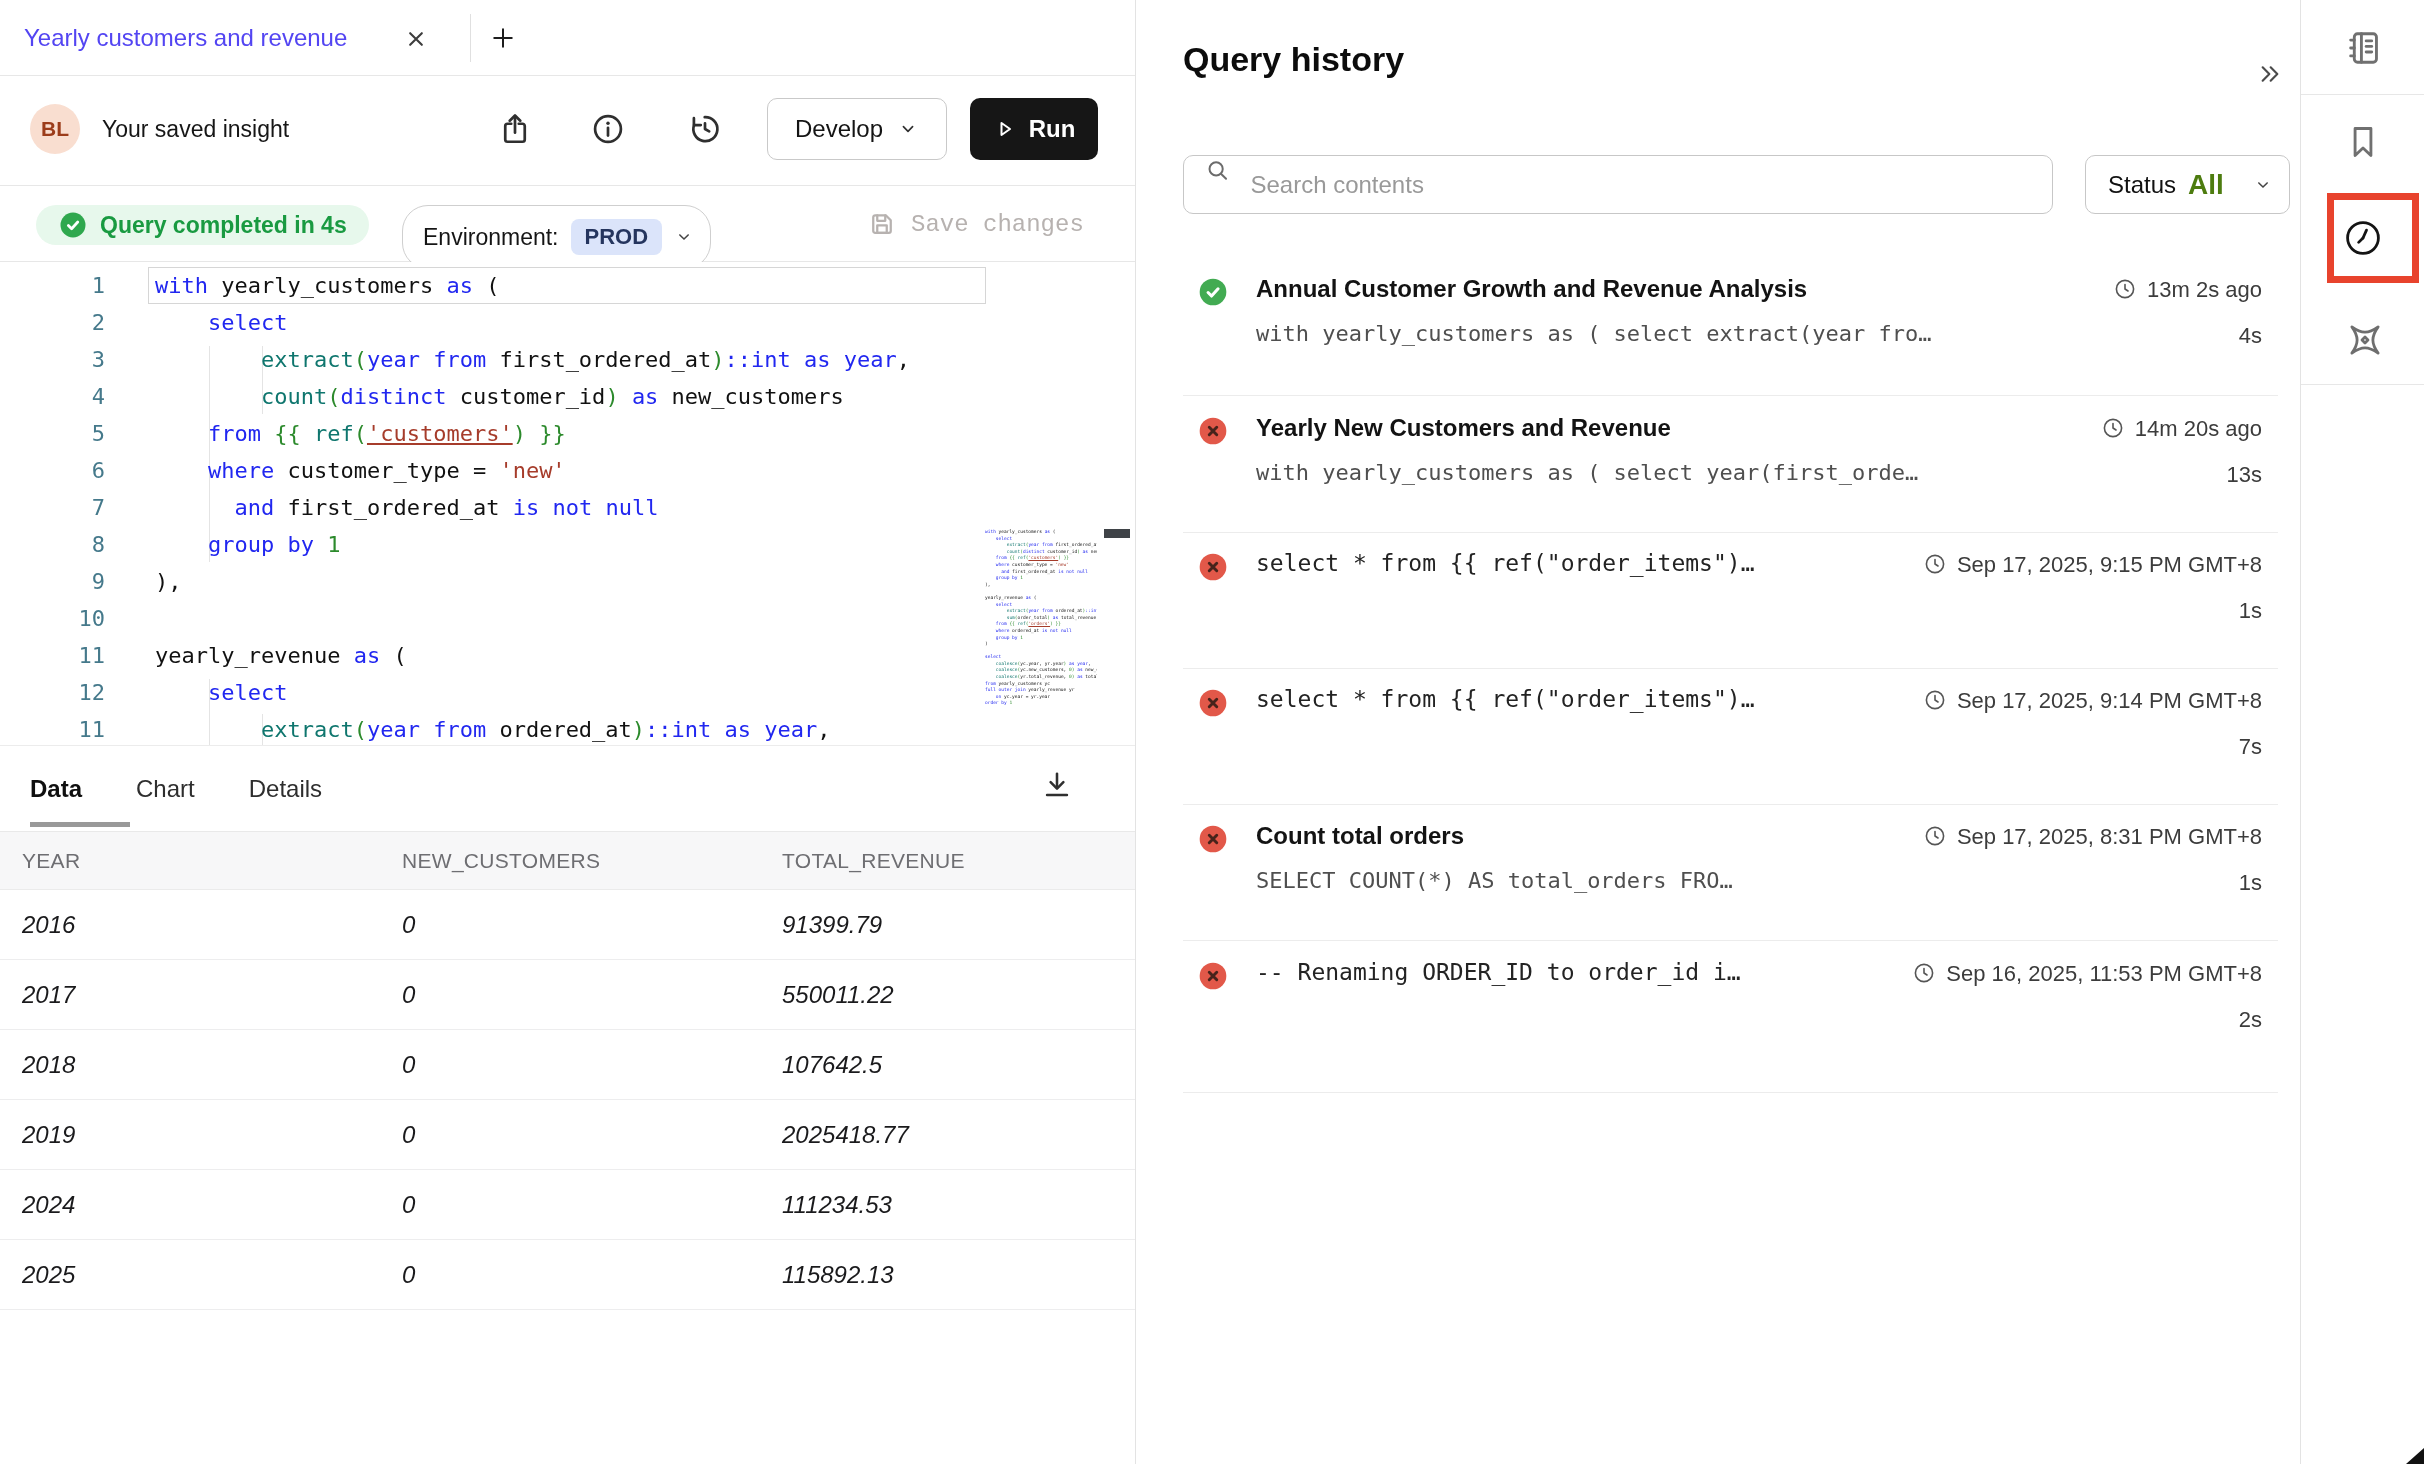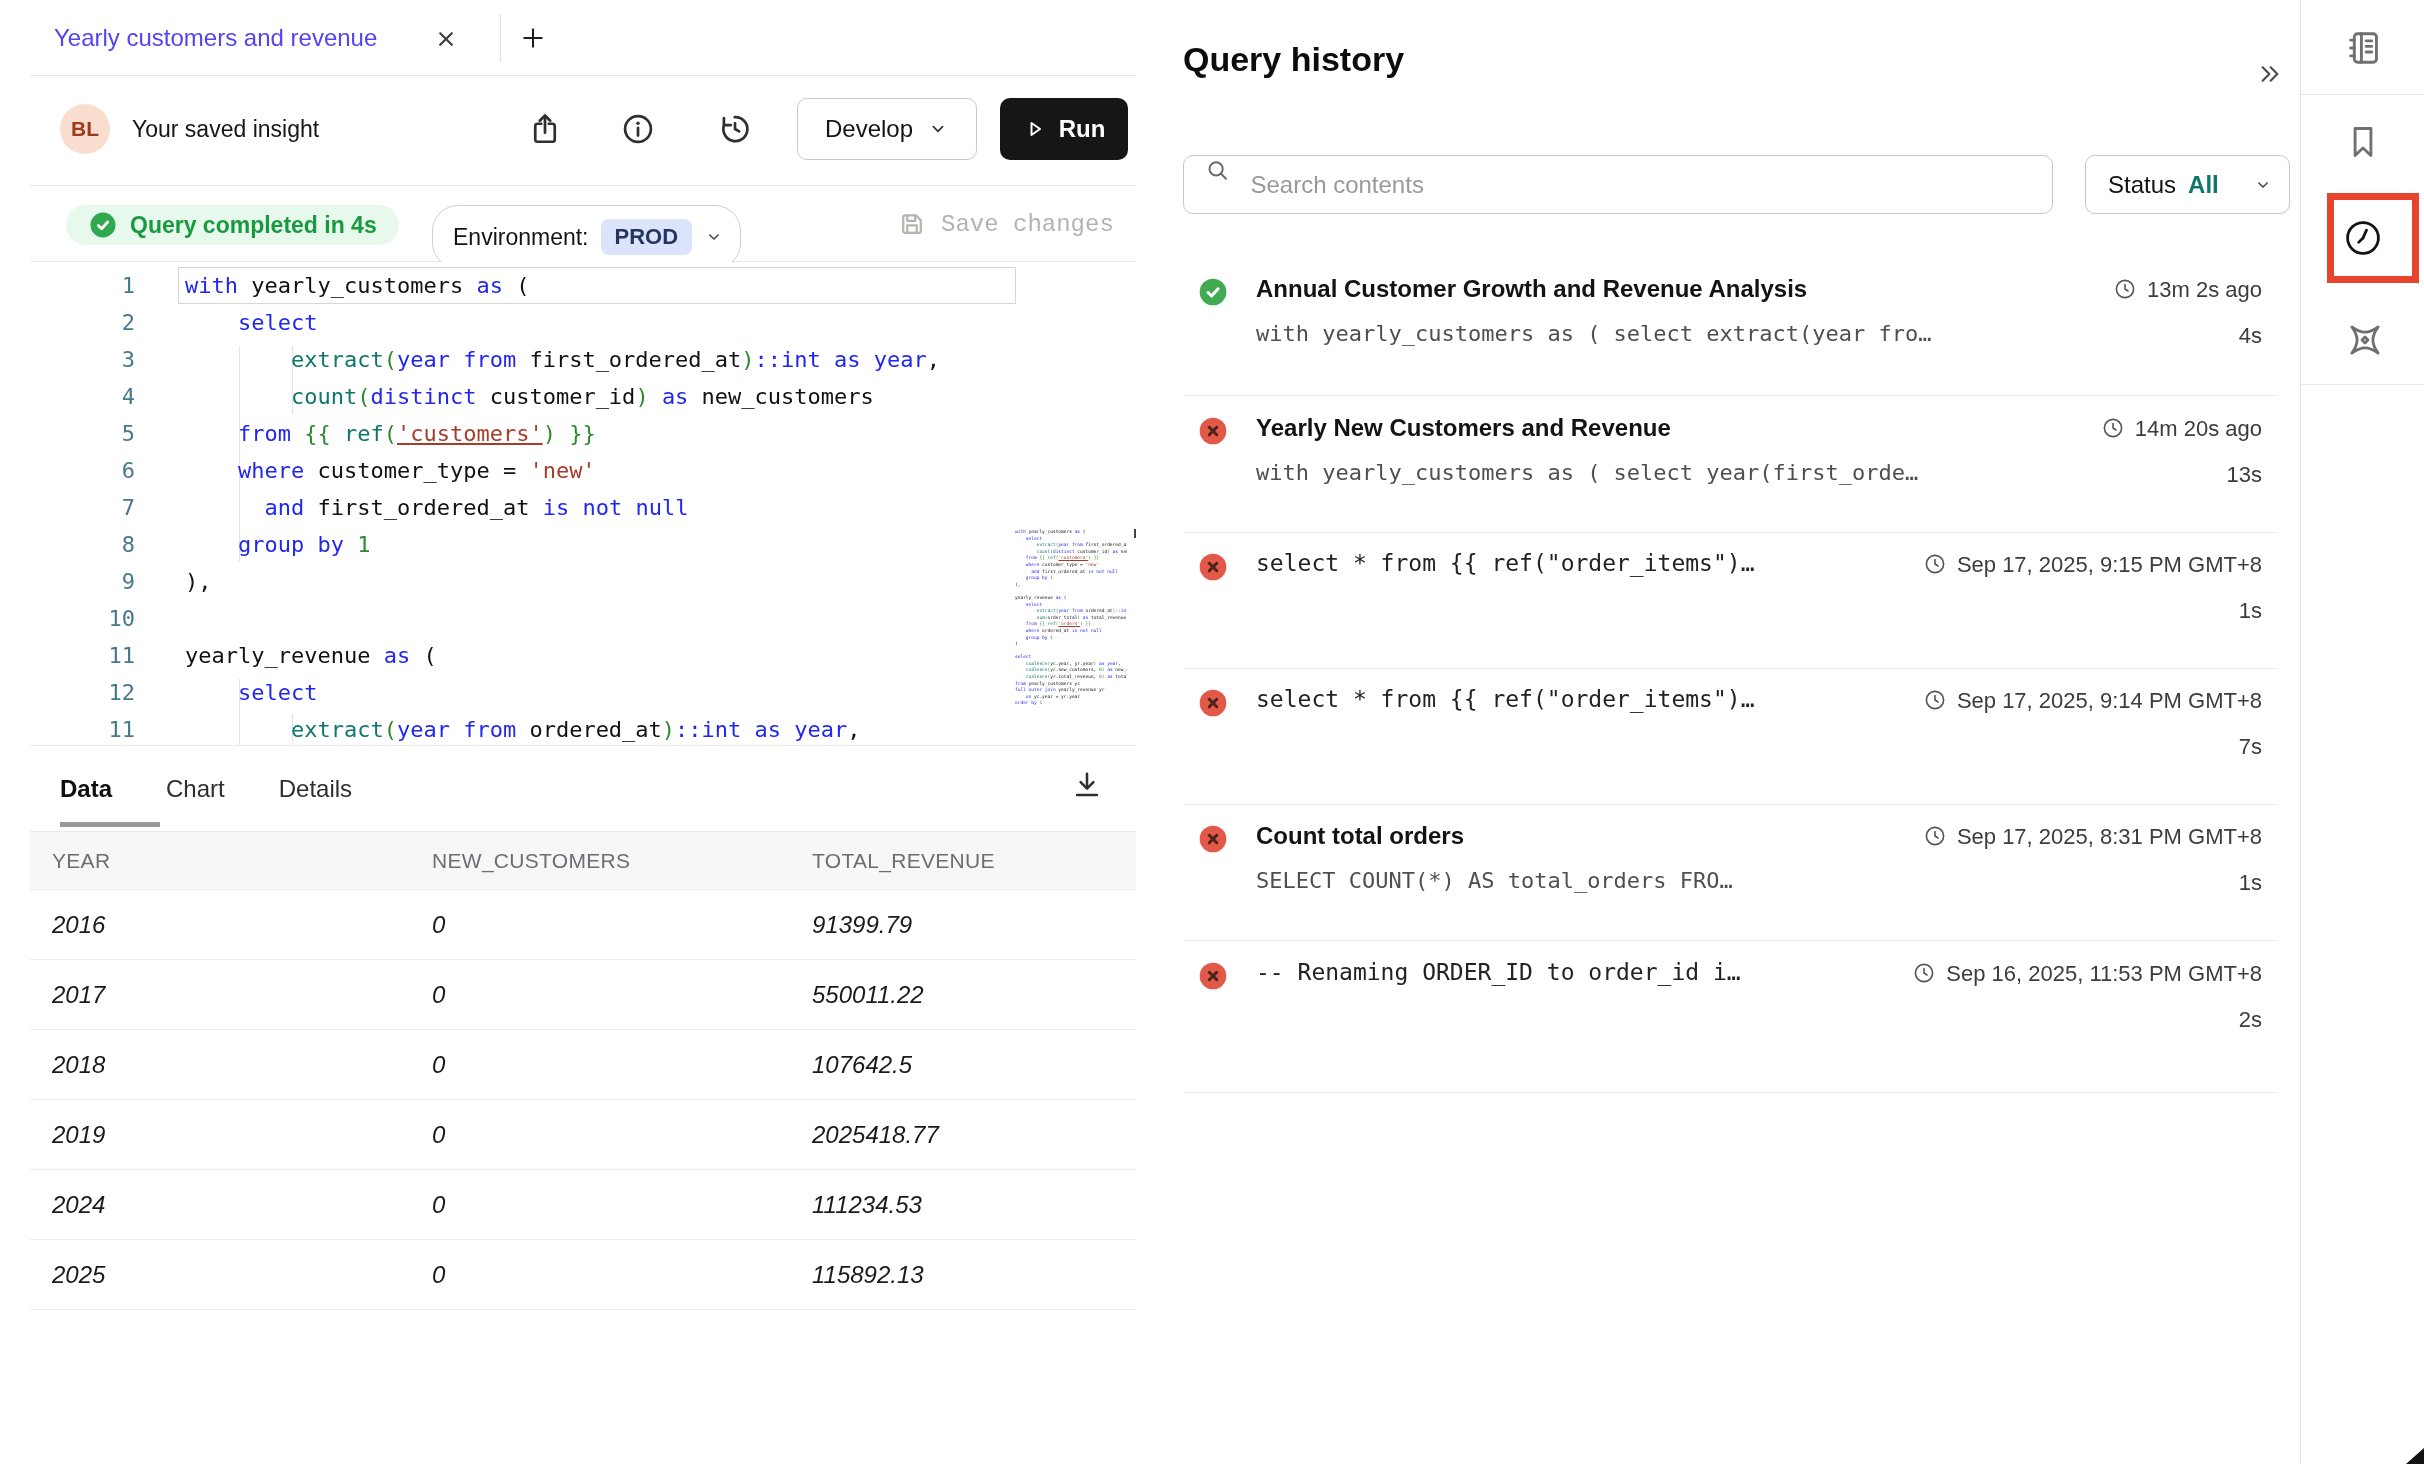--- a/index.html
+++ b/index.html
@@ -3,21 +3,21 @@
 <meta charset="utf-8">
 <style>
   * { box-sizing: border-box; margin: 0; padding: 0; }
   html,body { width: 2424px; height: 1464px; background:#fff; font-family:"Liberation Sans",sans-serif; overflow:hidden; }
   #app { position:relative; width:2424px; height:1464px; background:#fff; }
   .abs { position:absolute; }
   svg { display:block; }
   .icon { stroke:#2f2f2f; fill:none; stroke-width:1.8; stroke-linecap:round; stroke-linejoin:round; }
 
   
-  #left-panel { left:0; top:0; width:1136px; height:1464px; border-right:1px solid #e3e3e3; background:#fff;margin-left:30px; }
+  #left-panel { left:0; top:0; width:1136px; height:1464px; border-right:1px solid #e3e3e3; background:#fff; }
   #tabbar { left:0; top:0; width:1135px; height:76px; border-bottom:1px solid #e7e7e7; }
   #tab-title { left:24px; top:0; height:76px; line-height:76px; font-size:24px; color:#5345f2; font-weight:500; }
   #tab-close { left:402px; top:25px; width:28px; height:28px; cursor:pointer; }
   #tab-divider { left:470px; top:14px; width:1px; height:48px; background:#e0e0e0; }
   #tab-plus { left:488px; top:23px; width:30px; height:30px; }
 
   #doc-header { left:0; top:76px; width:1135px; height:110px; border-bottom:1px solid #e7e7e7; }
   #avatar { left:30px; top:28px; width:50px; height:50px; border-radius:50%; background:#f9ded0; color:#9c3c1a; font-weight:700; font-size:21px; display:flex; align-items:center; justify-content:center; }
   #saved-title { left:102px; top:0; height:106px; line-height:106px; font-size:23px; color:#161616; }
   .hdr-ic { top:35px; width:36px; height:36px; }
@@ -63,21 +63,21 @@
 
   
   #right-panel { left:1136px; top:0; width:1164px; height:1464px; background:#fff; }
   #qh-title { left:47px; top:40px; font-size:34px; font-weight:600; color:#0c0c0c; }
   #qh-collapse { left:1118px; top:58px; width:32px; height:32px; }
   #qh-search { left:47px; top:155px; width:870px; height:59px; border:1.5px solid #c7c7c7; border-radius:10px; display:flex; gap:20px; padding:0 20px; background:#fff; }
   #qh-search input { border:none; outline:none; font-size:24px; color:#333; width:100%; font-family:"Liberation Sans",sans-serif; }
   #qh-search input::placeholder { color:#999; }
   #qh-filter { left:949px; top:155px; width:205px; height:59px; border:1.5px solid #c7c7c7; border-radius:10px; display:flex; align-items:center; padding:0 16px 0 22px; gap:12px; background:#fff; }
   #qh-filter .fl { font-size:24px; color:#111; }
-  #qh-filter .fv { font-size:24px; color:#0f766e; font-weight:600; flex:1; }
+  #qh-filter .fv { font-size:28px; color:#4d7c0f; font-weight:600; flex:1; }
   .qh-item { position:absolute; left:0; width:1164px; height:120px; }
   .qh-status { position:absolute; left:61px; top:3px; width:32px; height:32px; }
   .qh-title { position:absolute; left:120px; top:2px; font-size:24px; font-weight:600; color:#131313; white-space:nowrap; }
   .qh-title.mono { font-family:"DejaVu Sans Mono",monospace; font-weight:500; font-size:23px; color:#232323; }
   .qh-snippet { position:absolute; left:120px; top:48px; font-family:"DejaVu Sans Mono",monospace; font-size:22px; color:#4f4f4f; white-space:nowrap; }
   .qh-time { position:absolute; right:38px; top:4px; display:flex; align-items:flex-start; gap:10px; font-size:22px; color:#3c3c3c; }
   .qh-dur { position:absolute; right:38px; top:50px; font-size:22px; color:#3c3c3c; }
   .qh-divider { position:absolute; left:47px; width:1095px; height:1px; background:#ececec; }
 
   

